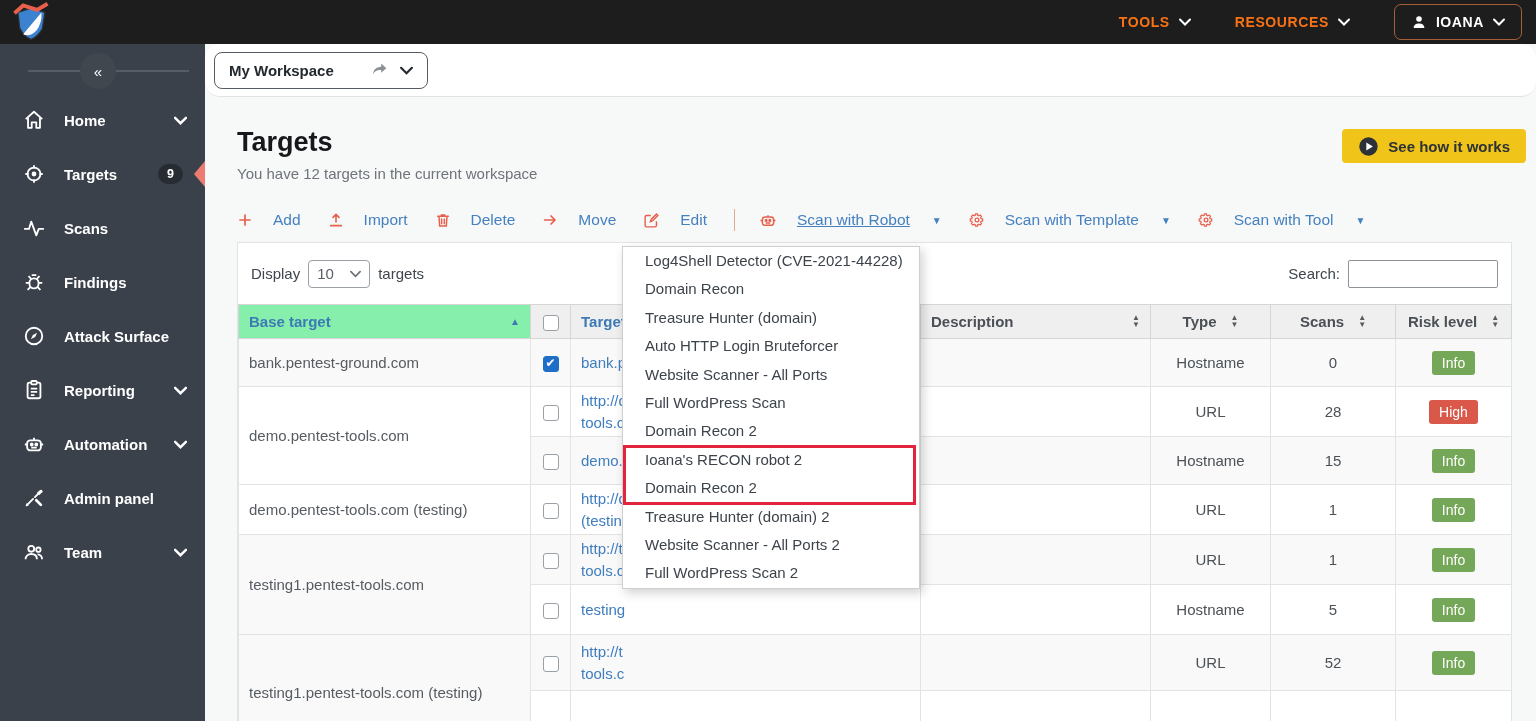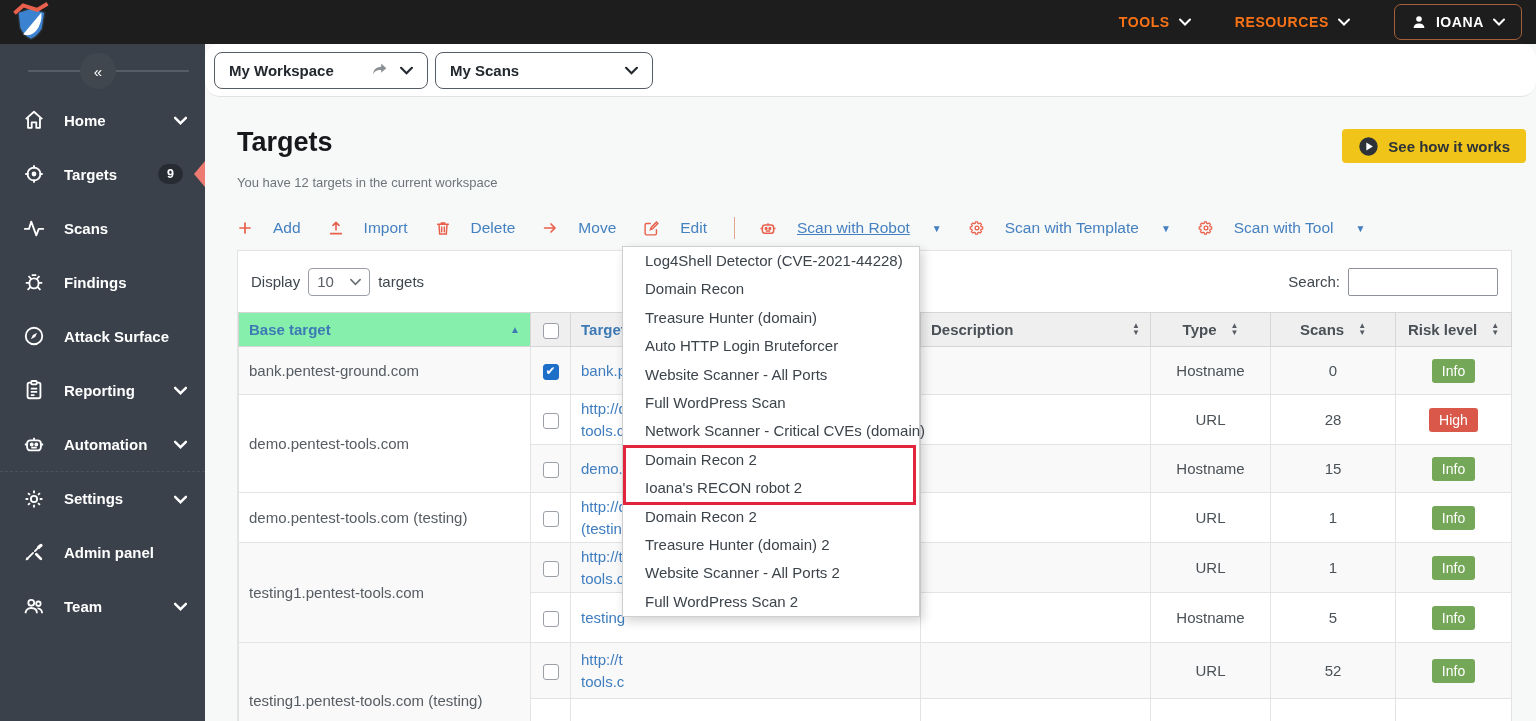--- a/index.html
+++ b/index.html
@@ -30,21 +30,21 @@
   
   .main { position:absolute; top:44px; left:205px; width:1331px; height:677px; }
   .workspace-bar { height:53px; background:#fff; border-bottom:1px solid #e2e2e2; display:flex; align-items:center; padding-left:9px; gap:7px;border-radius:15px; }
   .ws-select { height:37px; border:1px solid #565c63; border-radius:8px; background:#fff; display:flex; align-items:center; padding:0 14px; font-size:15px; font-weight:700; color:#23282e; cursor:pointer; }
   .ws-select.w1 { width:214px; } .ws-select.w2 { width:218px; }
   .ws-select .grow { flex:1; }
   .ws-select .share { color:#8a9096; margin-right:12px; }
 
   .content { position:relative; padding:0 24px 0 32px; height:624px; }
   .page-title { padding-top:30px; font-size:27px; font-weight:700; color:#16181b; }
-  .page-sub { margin-top:17px; font-size:13px; color:#6e747a; }
+  .page-sub { margin-top:7px; font-size:15px; color:#6e747a; }
   .cta-btn { position:absolute; top:32px; right:10px; height:34px; background:#f0c419; border-radius:4px; display:flex; align-items:center; gap:9px; padding:0 16px; font-size:15px; font-weight:700; color:#2c3237; cursor:pointer; }
 
   
   .toolbar { margin-top:27px; display:flex; align-items:center; font-size:15.5px; }
   .tb-item { display:flex; align-items:center; gap:20px; color:#4581c0; cursor:pointer; margin-right:27px; }
   .tb-item .t-icon { color:#e8604c; display:flex; }
   .tb-sep { width:1px; height:22px; background:#e0a88f; margin:0 24px 0 0; }
   .tb-item .caret { color:#4581c0; font-size:10px; margin-left:2px; }
   .tb-item.underlined .t-label { text-decoration:underline; }
 
@@ -205,32 +205,20 @@
           <circle cx="14.5" cy="12.5" r="1.1" fill="currentColor"></circle>
           <path d="M9 16h6M12 8V5.2M2 12.5h2.5M19.5 12.5H22"></path>
         </svg>
       </span>
     <span class="s-label">Automation</span>
     <span class="s-chev"><svg width="13" height="9" viewBox="0 0 12 8">
           <path d="M1 1.5 L6 6.5 L11 1.5" stroke="#fff" stroke-width="2.2" fill="none" stroke-linecap="round"></path>
         </svg></span>
   </div>
 
-  <div class="side-item side-divider">
-    <span class="s-icon">
-        <svg width="22" height="22" viewBox="0 0 24 24" fill="none" stroke="currentColor" stroke-width="2">
-          <circle cx="12" cy="12" r="3.4"></circle>
-          <path d="M12 2.8v3M12 18.2v3M2.8 12h3M18.2 12h3M5.5 5.5l2.1 2.1M16.4 16.4l2.1 2.1M18.5 5.5l-2.1 2.1M7.6 16.4l-2.1 2.1"></path>
-        </svg>
-      </span>
-    <span class="s-label">Settings</span>
-    <span class="s-chev"><svg width="13" height="9" viewBox="0 0 12 8">
-          <path d="M1 1.5 L6 6.5 L11 1.5" stroke="#fff" stroke-width="2.2" fill="none" stroke-linecap="round"></path>
-        </svg></span>
-  </div>
 
   <div class="side-item">
     <span class="s-icon">
         <svg width="22" height="22" viewBox="0 0 24 24" fill="none" stroke="currentColor" stroke-width="2" stroke-linecap="round">
           <path d="M4 20l7-7M13 11l7-7"></path>
           <path d="M3 21l3.5-1-2.5-2.5zM21.5 4.5a3 3 0 0 0-4.2-.2L15 6.5 17.5 9l2.3-2.3a3 3 0 0 0 1.7-2.2z" fill="currentColor" stroke="none"></path>
           <path d="M14.5 14.5l5 5" stroke-width="3"></path>
         </svg>
       </span>
     <span class="s-label">Admin panel</span>
@@ -253,27 +241,20 @@
 
 <div class="main">
 
   <div class="workspace-bar">
     <div class="ws-select w1">
       <span>My Workspace</span>
       <span class="grow"></span>
       <span class="share"><svg width="17" height="14" viewBox="0 0 20 16" fill="none" stroke="currentColor" stroke-width="2" stroke-linejoin="round">
             <path d="M12 1.5 18 7l-6 5.5V9.2C6.5 9 4 10.8 2.5 14.5 2.6 9 6 5.6 12 5.3z" fill="currentColor" stroke="none"></path>
           </svg></span>
-      <svg width="13" height="9" viewBox="0 0 12 8">
-          <path d="M1 1.5 L6 6.5 L11 1.5" stroke="#23282e" stroke-width="2" fill="none" stroke-linecap="round"></path>
-        </svg>
-    </div>
-    <div class="ws-select w2">
-      <span>My Scans</span>
-      <span class="grow"></span>
       <svg width="13" height="9" viewBox="0 0 12 8">
           <path d="M1 1.5 L6 6.5 L11 1.5" stroke="#23282e" stroke-width="2" fill="none" stroke-linecap="round"></path>
         </svg>
     </div>
   </div>
 
   <div class="content">
     <div class="page-title">Targets</div>
     <div class="page-sub">You have 12 targets in the current workspace</div>
 
@@ -525,21 +506,20 @@
   </div>
 </div>
 
 <div class="dropdown">
   <div class="dd-item">Log4Shell Detector (CVE-2021-44228)</div>
   <div class="dd-item">Domain Recon</div>
   <div class="dd-item">Treasure Hunter (domain)</div>
   <div class="dd-item">Auto HTTP Login Bruteforcer</div>
   <div class="dd-item">Website Scanner - All Ports</div>
   <div class="dd-item">Full WordPress Scan</div>
-  <div class="dd-item">Network Scanner - Critical CVEs (domain)</div>
   <div class="dd-item">Domain Recon 2</div>
   <div class="dd-item">Ioana's RECON robot 2</div>
   <div class="dd-item">Domain Recon 2</div>
   <div class="dd-item">Treasure Hunter (domain) 2</div>
   <div class="dd-item">Website Scanner - All Ports 2</div>
   <div class="dd-item">Full WordPress Scan 2</div>
   <div class="hl-box"></div>
 </div>
 
 </body></html>

